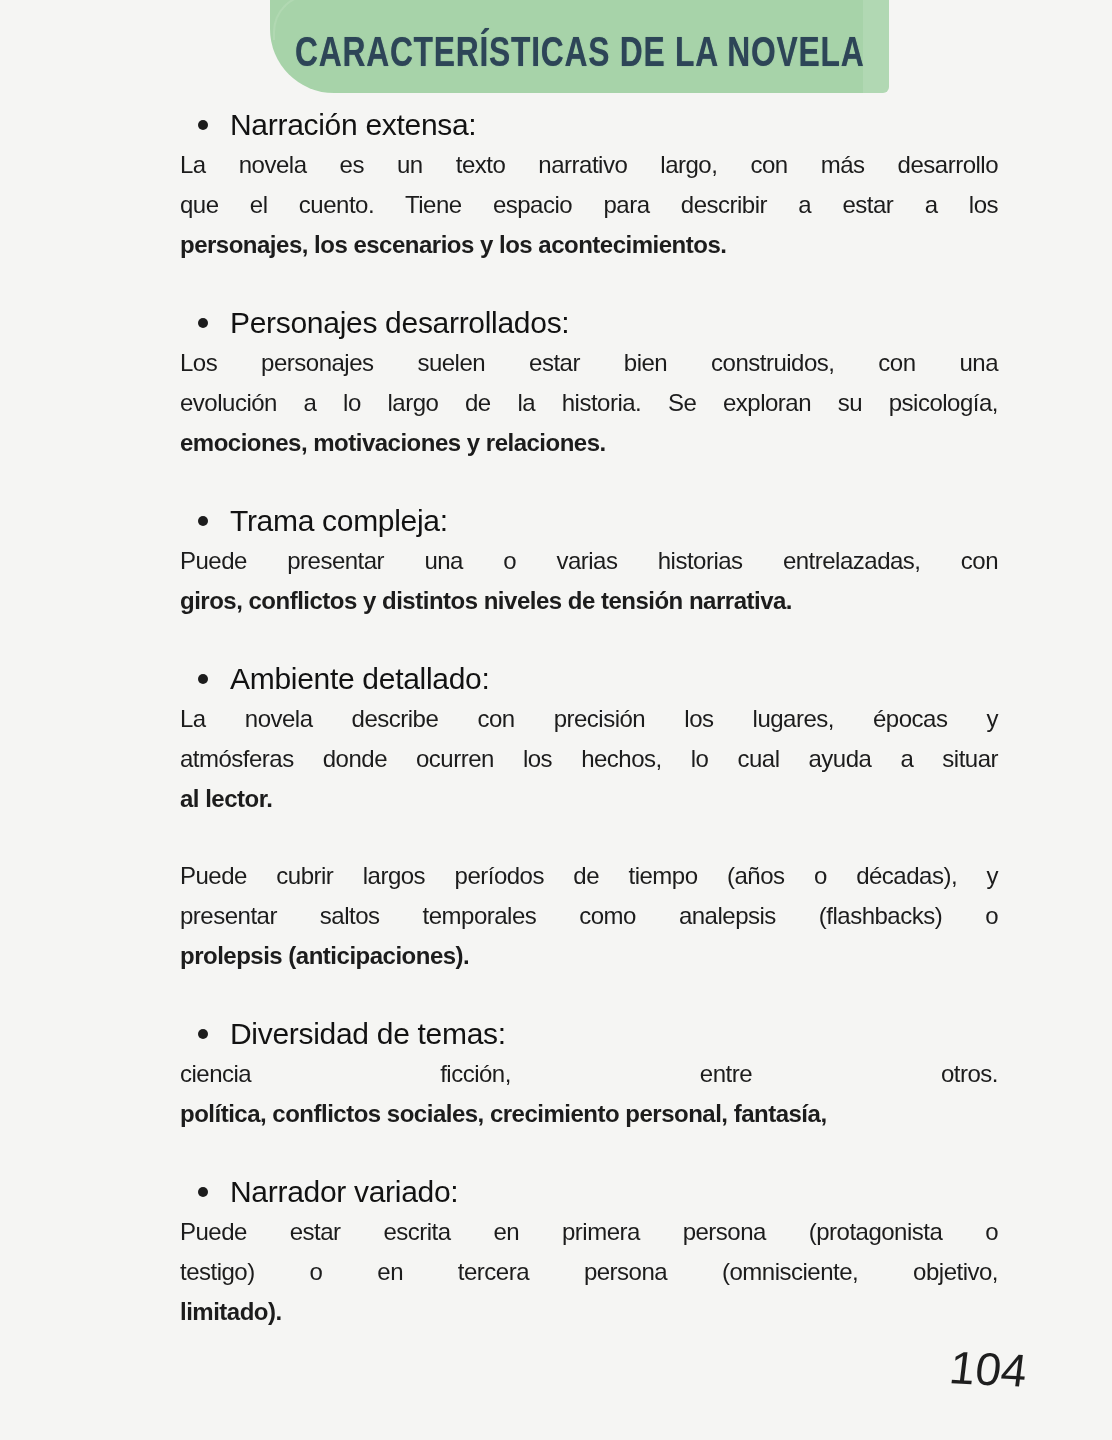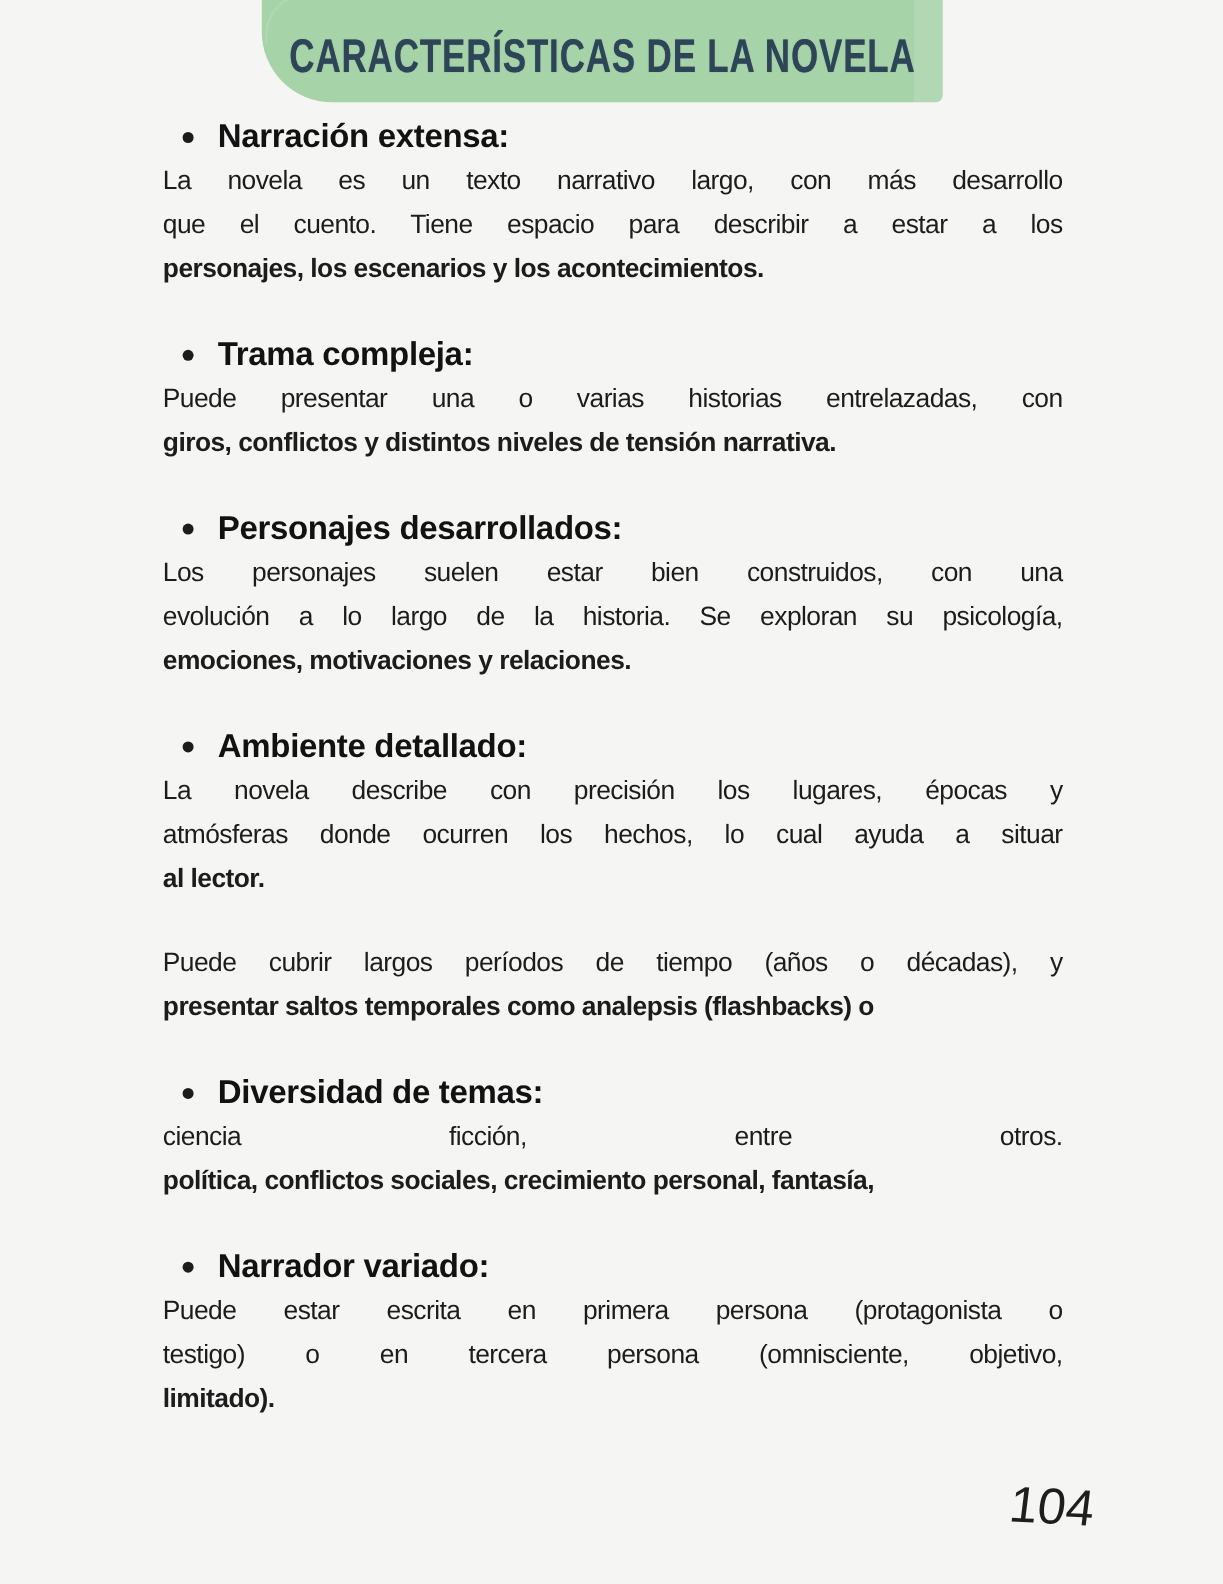--- a/index.html
+++ b/index.html
@@ -13,20 +13,21 @@
   html,body{width:1112px;height:1440px;}
   body{
     font-family:"Liberation Sans", sans-serif;
     background:var(--page-bg);
     position:relative;
     overflow:hidden;
   }
   .page{
     position:absolute;inset:0;
     background:var(--page-bg);
+    margin-left:32px;
   }
   
   .banner{
     position:absolute;
     left:238px;top:0;
     width:619px;height:93px;
     background:var(--banner-bg);
     border-radius:0 0 6px 64px;
     display:flex;align-items:center;justify-content:center;
     padding-top:10px;
@@ -64,21 +65,21 @@
     display:flex;align-items:center;
     padding-left:18px;
     height:41px;
   }
   .bullet{
     width:10px;height:10px;border-radius:50%;
     background:var(--text-color);
     margin-right:22px;flex:0 0 auto;
   }
   .section-heading{
-    font-size:30px;font-weight:bold;
+    font-size:30px;font-weight:normal;
     letter-spacing:-.3px;
     color:#121212;
     font-family:"Liberation Sans", sans-serif;
   }
   .body-line{
     font-size:24px;
     letter-spacing:-.5px;
     line-height:40px;
     color:var(--text-color);
     text-align:justify;
@@ -116,56 +117,57 @@
     <div class="section-body">
           <div class="body-line">La novela es un texto narrativo largo, con más desarrollo</div>
           <div class="body-line">que el cuento. Tiene espacio para describir a estar a los</div>
           <div class="body-line">personajes, los escenarios y los acontecimientos.</div>
         </div>
   </div>
 
   <div class="section">
     <div class="heading-row">
       <span class="bullet"></span>
-      <span class="section-heading">Trama compleja:</span>
+      <span class="section-heading">Personajes desarrollados:</span>
     </div>
     <div class="section-body">
-          <div class="body-line">Puede presentar una o varias historias entrelazadas, con</div>
-          <div class="body-line">giros, conflictos y distintos niveles de tensión narrativa.</div>
+          <div class="body-line">Los personajes suelen estar bien construidos, con una</div>
+          <div class="body-line">evolución a lo largo de la historia. Se exploran su psicología,</div>
+          <div class="body-line">emociones, motivaciones y relaciones.</div>
         </div>
   </div>
 
   <div class="section">
     <div class="heading-row">
       <span class="bullet"></span>
-      <span class="section-heading">Personajes desarrollados:</span>
+      <span class="section-heading">Trama compleja:</span>
     </div>
     <div class="section-body">
-          <div class="body-line">Los personajes suelen estar bien construidos, con una</div>
-          <div class="body-line">evolución a lo largo de la historia. Se exploran su psicología,</div>
-          <div class="body-line">emociones, motivaciones y relaciones.</div>
+          <div class="body-line">Puede presentar una o varias historias entrelazadas, con</div>
+          <div class="body-line">giros, conflictos y distintos niveles de tensión narrativa.</div>
         </div>
   </div>
 
   <div class="section">
     <div class="heading-row">
       <span class="bullet"></span>
       <span class="section-heading">Ambiente detallado:</span>
     </div>
     <div class="section-body">
           <div class="body-line">La novela describe con precisión los lugares, épocas y</div>
           <div class="body-line">atmósferas donde ocurren los hechos, lo cual ayuda a situar</div>
           <div class="body-line">al lector.</div>
         </div>
   </div>
 
   <div class="section">
     <div class="section-body">
           <div class="body-line">Puede cubrir largos períodos de tiempo (años o décadas), y</div>
           <div class="body-line">presentar saltos temporales como analepsis (flashbacks) o</div>
+          <div class="body-line">prolepsis (anticipaciones).</div>
         </div>
   </div>
 
   <div class="section">
     <div class="heading-row">
       <span class="bullet"></span>
       <span class="section-heading">Diversidad de temas:</span>
     </div>
     <div class="section-body">
           <div class="body-line">ciencia ficción, entre otros.</div>

